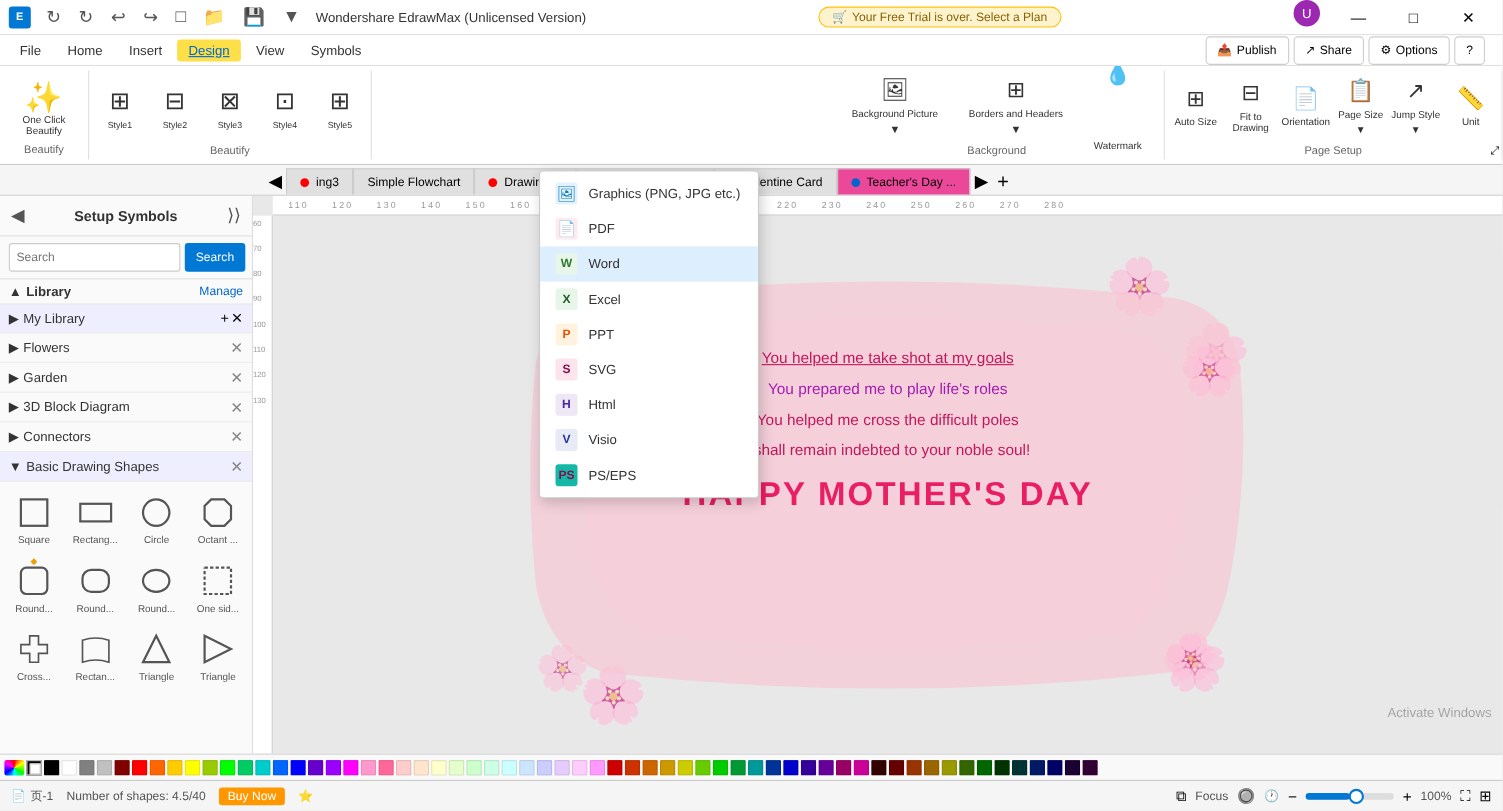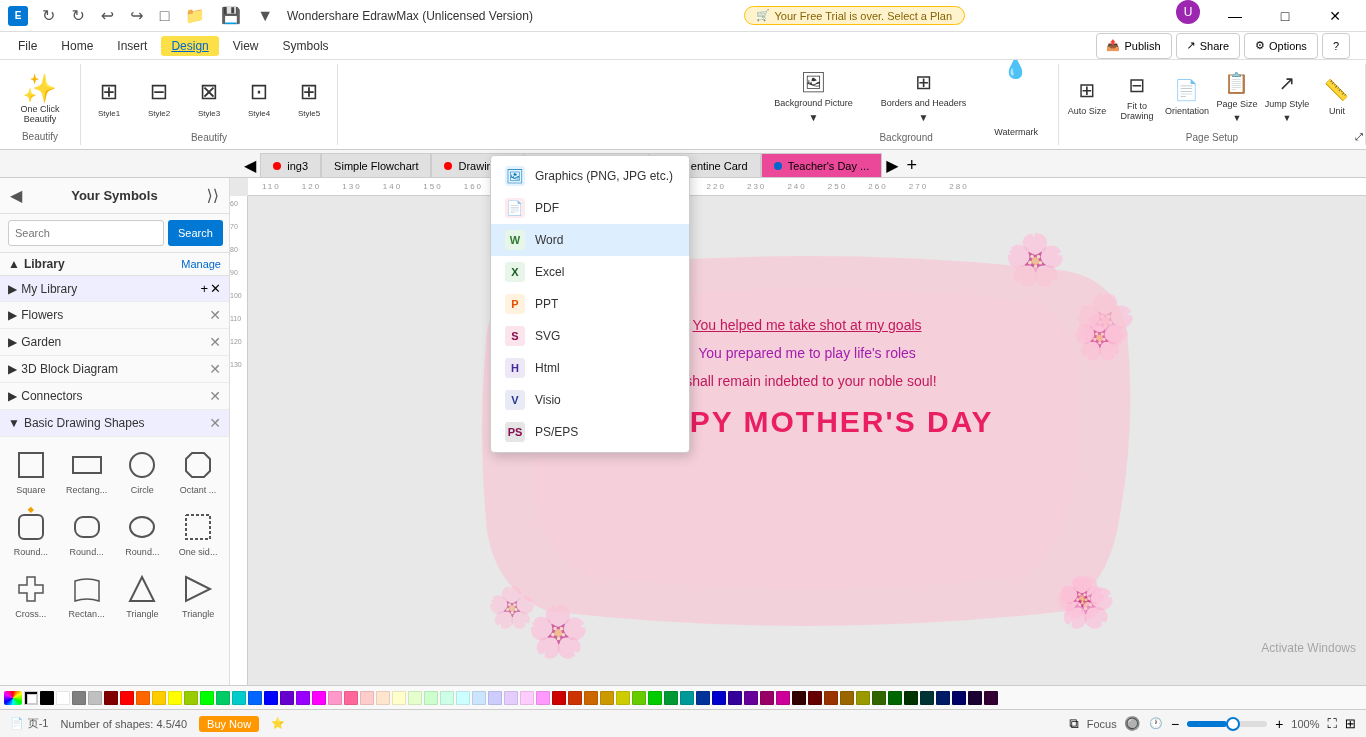--- a/index.html
+++ b/index.html
@@ -332,21 +332,21 @@
       font-size: 14px;
     }
     .di-png { background: #e3f2fd; color: #0277bd; }
     .di-pdf { background: #ffebee; color: #c62828; }
     .di-word { background: #e8f5e9; color: #2e7d32; font-size: 11px; font-weight: bold; }
     .di-excel { background: #e8f5e9; color: #1b5e20; font-size: 11px; font-weight: bold; }
     .di-ppt { background: #fff3e0; color: #e65100; font-size: 11px; font-weight: bold; }
     .di-svg { background: #fce4ec; color: #880e4f; font-size: 11px; font-weight: bold; }
     .di-html { background: #ede7f6; color: #4527a0; font-size: 11px; font-weight: bold; }
     .di-visio { background: #e8eaf6; color: #283593; font-size: 11px; font-weight: bold; }
-    .di-eps { background: #e5e5e5; color: #880e4f; font-size: 11px; font-weight: bold; }
+    .di-eps { background: #14b8a6; color: #880e4f; font-size: 11px; font-weight: bold; }
 
     
     .top-actions {
       position: absolute;
       right: 0;
       top: 0;
       display: flex;
       align-items: center;
       gap: 4px;
       padding: 4px 8px;
@@ -559,21 +559,21 @@
   </div>
   <button class="tab-nav">▶</button>
   <button class="tab-nav" style="font-size:18px;">+</button>
 </div>
 
 <div class="main-layout" style="height:calc(737px - 32px - 28px - 90px - 28px - 28px - 24px);">
 
   <div class="sidebar">
     <div class="sidebar-header">
       <button class="sidebar-btn">◀</button>
-      <span class="sidebar-title">Your Symbols</span>
+      <span class="sidebar-title">Setup Symbols</span>
       <div class="sidebar-header-btns">
         <button class="sidebar-btn">⟩⟩</button>
       </div>
     </div>
 
     <div class="search-row">
       <input class="search-input" type="text" placeholder="Search" style="">
       <button class="search-btn">Search</button>
     </div>
 
@@ -780,20 +780,21 @@
 
         <svg width="680" height="420" viewBox="0 0 680 420" style="position:absolute;top:0;left:0;">
           <path d="M80,40 Q340,10 600,40 Q650,50 660,100 Q670,200 650,300 Q640,350 600,380 Q340,410 80,380 Q30,360 20,300 Q10,200 20,100 Q30,50 80,40 Z" fill="#f8c8d4" opacity="0.7"></path>
 
           <path d="M120,70 Q340,45 560,70 Q600,80 610,130 Q620,200 600,280 Q590,320 560,345 Q340,370 120,345 Q80,320 70,280 Q60,200 70,130 Q80,80 120,70 Z" fill="#f8d0dc" opacity="0.5"></path>
         </svg>
 
         <div style="position:absolute;top:80px;left:50%;transform:translateX(-50%);text-align:center;width:90%;">
           <div style="font-size:14px;color:#c2185b;line-height:2;text-decoration:underline;">You helped me take shot at my goals</div>
           <div style="font-size:14px;color:#a21caf;line-height:2;">You prepared me to play life's roles</div>
+          <div style="font-size:14px;color:#c2185b;line-height:2;">You helped me cross the difficult poles</div>
           <div style="font-size:14px;color:#c2185b;line-height:2;">I shall remain indebted to your noble soul!</div>
           <div style="font-size:30px;font-weight:bold;color:#e91e63;margin-top:10px;letter-spacing:2px;">HAPPY MOTHER'S DAY</div>
         </div>
 
         <span style="position:absolute;bottom:20px;left:20px;font-size:40px;opacity:0.5;">🌸</span>
         <span style="position:absolute;top:10px;left:20px;font-size:36px;opacity:0.4;">🌸</span>
         <span style="position:absolute;top:80px;right:20px;font-size:44px;opacity:0.5;">🌸</span>
         <span style="position:absolute;bottom:30px;right:40px;font-size:40px;opacity:0.5;">🌸</span>
       </div>
     </div>

